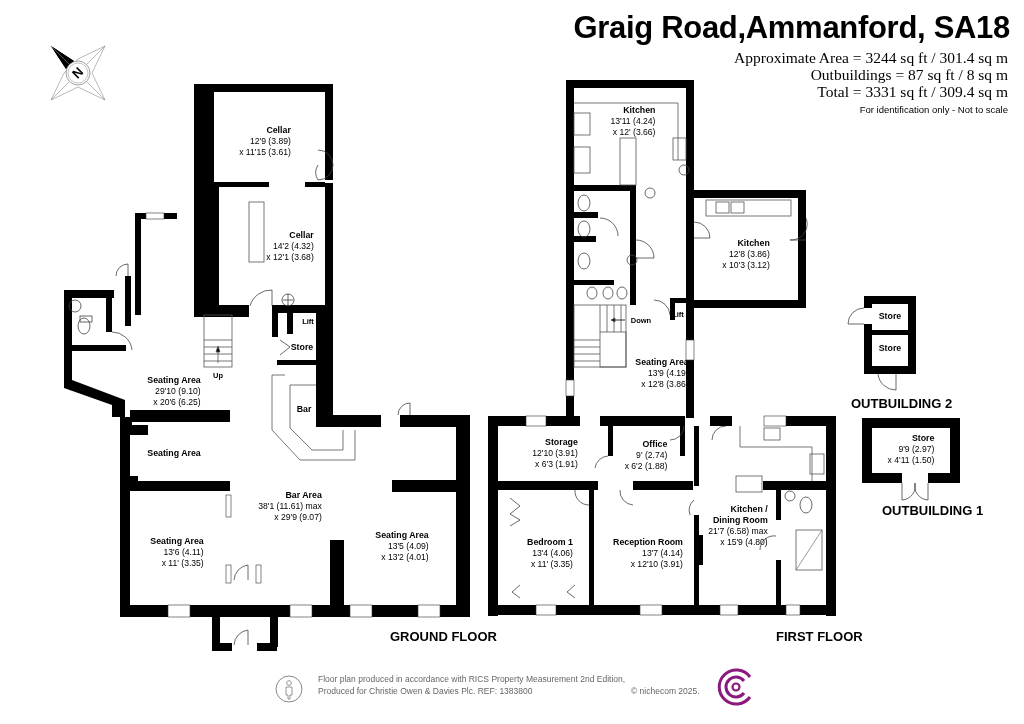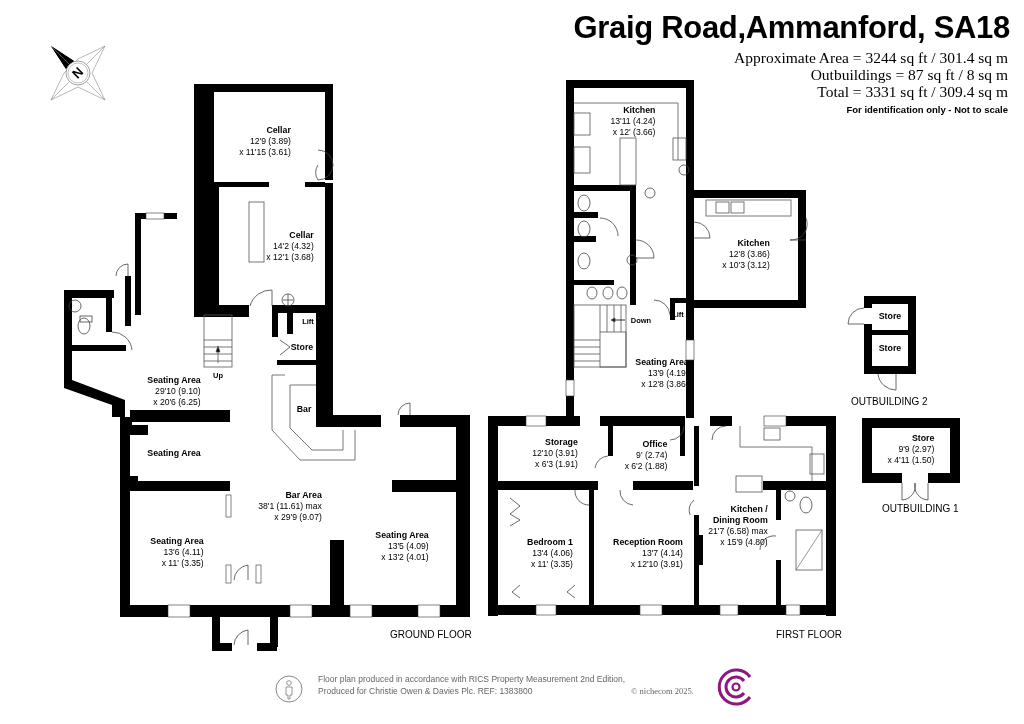--- a/index.html
+++ b/index.html
@@ -1,29 +1,29 @@
 <!DOCTYPE html>
 <html><head>
 <meta charset="utf-8">
 <style>
   html, body { margin:0; padding:0; background:#ffffff; }
   body { width:1024px; height:724px; position:relative; overflow:hidden; font-family:"Liberation Sans", sans-serif; color:#000; }
   .title { position:absolute; right:14px; top:10px; font-size:31px; font-weight:bold; letter-spacing:-0.3px; }
   .area-line { position:absolute; right:16px; font-size:15.5px; text-align:right;font-family:Liberation Serif, serif; }
-  .note { position:absolute; right:16px; top:104px; font-size:9.5px;font-weight:bold; }
+  .note { position:absolute; right:16px; top:104px; font-size:9.5px; }
   svg.plan { position:absolute; left:0; top:0; }
   .wall { fill:#000; }
   .thin { fill:none; stroke:#555; stroke-width:0.8; }
   .door { fill:none; stroke:#444; stroke-width:0.8; }
   .win { fill:#fff; stroke:#333; stroke-width:0.6; }
   .lbl { position:absolute; text-align:right; font-size:8.6px; line-height:11px; white-space:nowrap; transform:translateX(-50%); }
   .lbl b { display:block; font-weight:bold; font-size:8.8px; }
-  .floor-lbl { position:absolute; font-size:10px; font-weight:normal; }
+  .floor-lbl { position:absolute; font-size:13px; font-weight:bold; }
   .footer { position:absolute; left:318px; top:674px; font-size:8.5px; color:#666; line-height:11.5px; }
-  .copy { position:absolute; left:631px; top:686px; font-size:8.5px; color:#666;font-family:Liberation Serif, serif; }
+  .copy { position:absolute; left:631px; top:686px; font-size:8.5px; color:#666; }
 </style>
 </head>
 <body>
 
 <div class="title">Graig Road,Ammanford, SA18</div>
 <div class="area-line" style="top:49px">Approximate Area = 3244 sq ft / 301.4 sq m</div>
 <div class="area-line" style="top:66px">Outbuildings = 87 sq ft / 8 sq m</div>
 <div class="area-line" style="top:83px">Total = 3331 sq ft / 309.4 sq m</div>
 <div class="note">For identification only - Not to scale</div>
 

